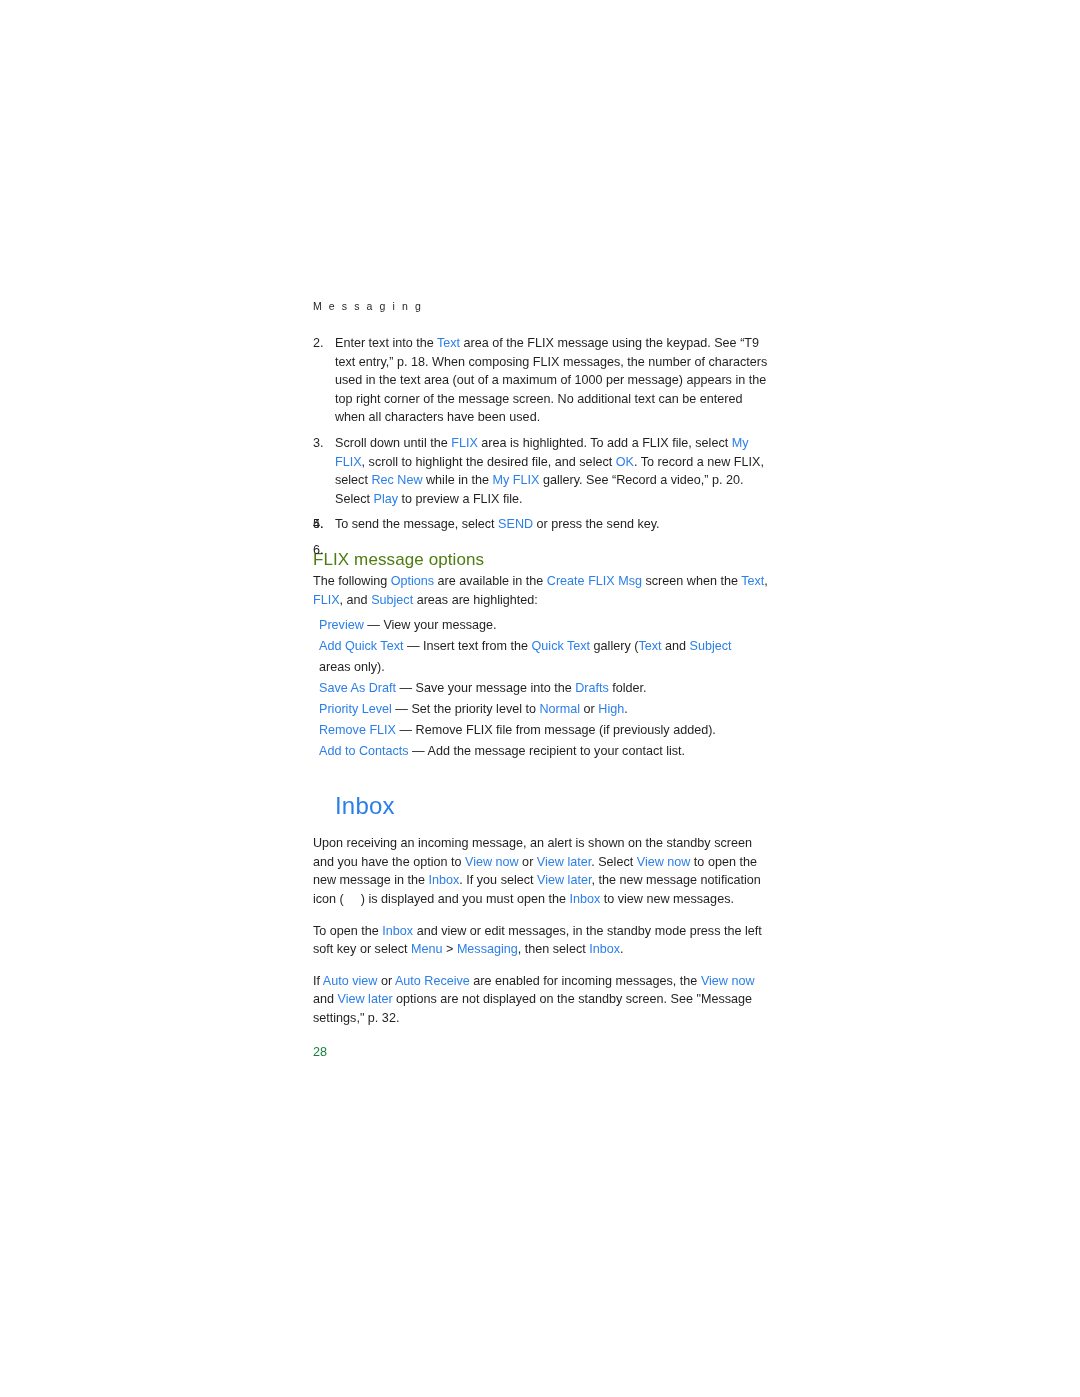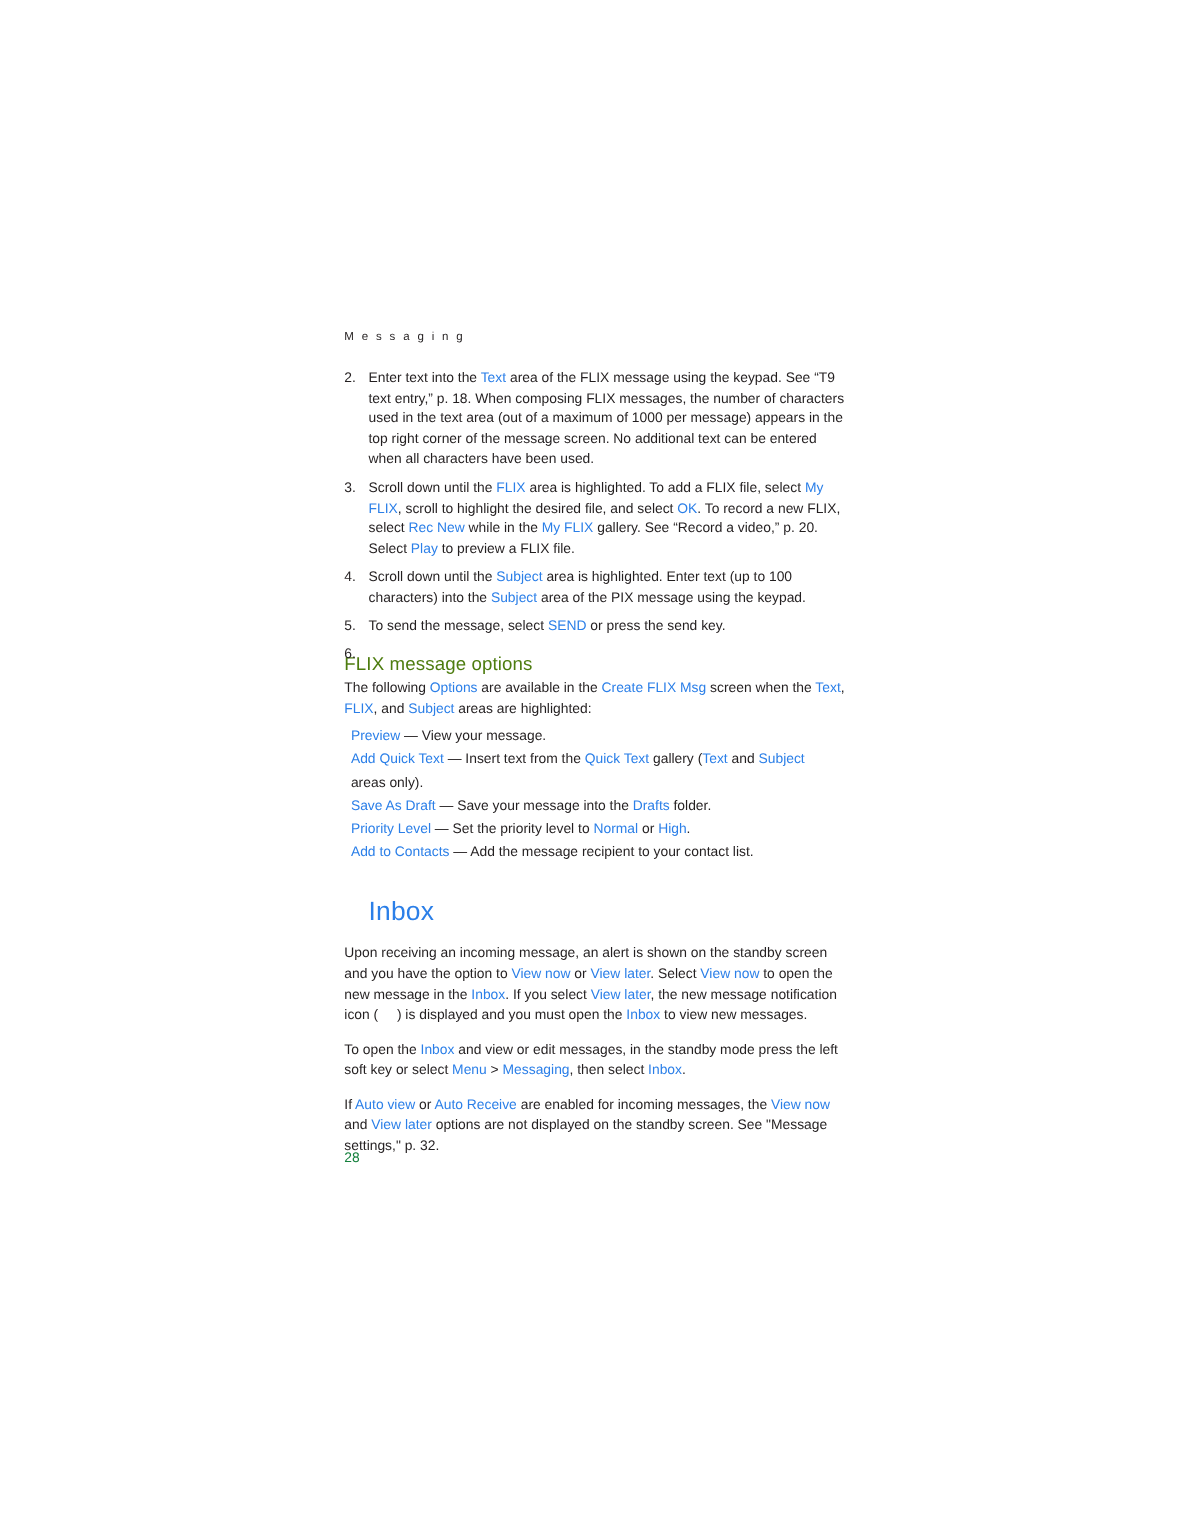--- a/index.html
+++ b/index.html
@@ -113,34 +113,35 @@
 
 <div class="page">
 
   <div class="content">
 
     <div class="running-head">M e s s a g i n g</div>
 
     <ol class="steps">
         <li class="step"><span class="step-num">2.</span><span><span>Enter text into the </span><span class="k">Text</span><span> area of the FLIX message using the keypad. See “T9 text entry,” p. 18. When composing FLIX messages, the number of characters used in the text area (out of a maximum of 1000 per message) appears in the top right corner of the message screen. No additional text can be entered when all characters have been used.</span></span></li>
         <li class="step"><span class="step-num">3.</span><span><span>Scroll down until the </span><span class="k">FLIX</span><span> area is highlighted. To add a FLIX file, select </span><span class="k">My FLIX</span><span>, scroll to highlight the desired file, and select </span><span class="k">OK</span><span>. To record a new FLIX, select </span><span class="k">Rec New</span><span> while in the </span><span class="k">My FLIX</span><span> gallery. See “Record a video,” p. 20. Select </span><span class="k">Play</span><span> to preview a FLIX file.</span></span></li>
-        <li class="step"><span class="step-num">4.</span><span><span>Scroll down until the </span><span class="k">Subject</span><span> area is highlighted. Enter text (up to 100 characters) into the </span><span class="k">Subject</span><span> area of the PIX message using the keypad.</span></span></li>
+        <li class="step"><span class="step-num">4.</span></li>
         <li class="step"><span class="step-num">5.</span><span><span>To send the message, select </span><span class="k">SEND</span><span> or press the send key.</span></span></li>
         <li class="step"><span class="step-num">6.</span></li>
       </ol>
 
     <h2 class="section-title">FLIX message options</h2>
 
     <p class="intro"><span>The following </span><span class="k">Options</span><span> are available in the </span><span class="k">Create FLIX Msg</span><span> screen when the </span><span class="k">Text</span><span>, </span><span class="k">FLIX</span><span>, and </span><span class="k">Subject</span><span> areas are highlighted:</span></p>
 
     <ul class="optlist">
         <li><span class="k">Preview</span><span> — View your message.</span></li>
         <li><span class="k">Add Quick Text</span><span> — Insert text from the </span><span class="k">Quick Text</span><span> gallery (</span><span class="k">Text</span><span> and </span><span class="k">Subject</span><span> areas only).</span></li>
         <li><span class="k">Save As Draft</span><span> — Save your message into the </span><span class="k">Drafts</span><span> folder.</span></li>
         <li><span class="k">Priority Level</span><span> — Set the priority level to </span><span class="k">Normal</span><span> or </span><span class="k">High</span><span>.</span></li>
+        <li><span class="k">Remove FLIX</span><span> — Remove FLIX file from message (if previously added).</span></li>
         <li><span class="k">Add to Contacts</span><span> — Add the message recipient to your contact list.</span></li>
       </ul>
 
     <h1 class="chapter-title">Inbox</h1>
 
     <div>
         <p class="body"><span>Upon receiving an incoming message, an alert is shown on the standby screen and you have the option to </span><span class="k">View now</span><span> or </span><span class="k">View later</span><span>. Select </span><span class="k">View now</span><span> to open the new message in the </span><span class="k">Inbox</span><span>. If you select </span><span class="k">View later</span><span>, the new message notification icon (</span><span class="icon-gap"></span><span>) is displayed and you must open the </span><span class="k">Inbox</span><span> to view new messages.</span></p>
         <p class="body"><span>To open the </span><span class="k">Inbox</span><span> and view or edit messages, in the standby mode press the left soft key or select </span><span class="k">Menu</span><span> &gt; </span><span class="k">Messaging</span><span>, then select </span><span class="k">Inbox</span><span>.</span></p>
         <p class="body"><span>If </span><span class="k">Auto view</span><span> or </span><span class="k">Auto Receive</span><span> are enabled for incoming messages, the </span><span class="k">View now</span><span> and </span><span class="k">View later</span><span> options are not displayed on the standby screen. See "Message settings," p. 32.</span></p>
       </div>

